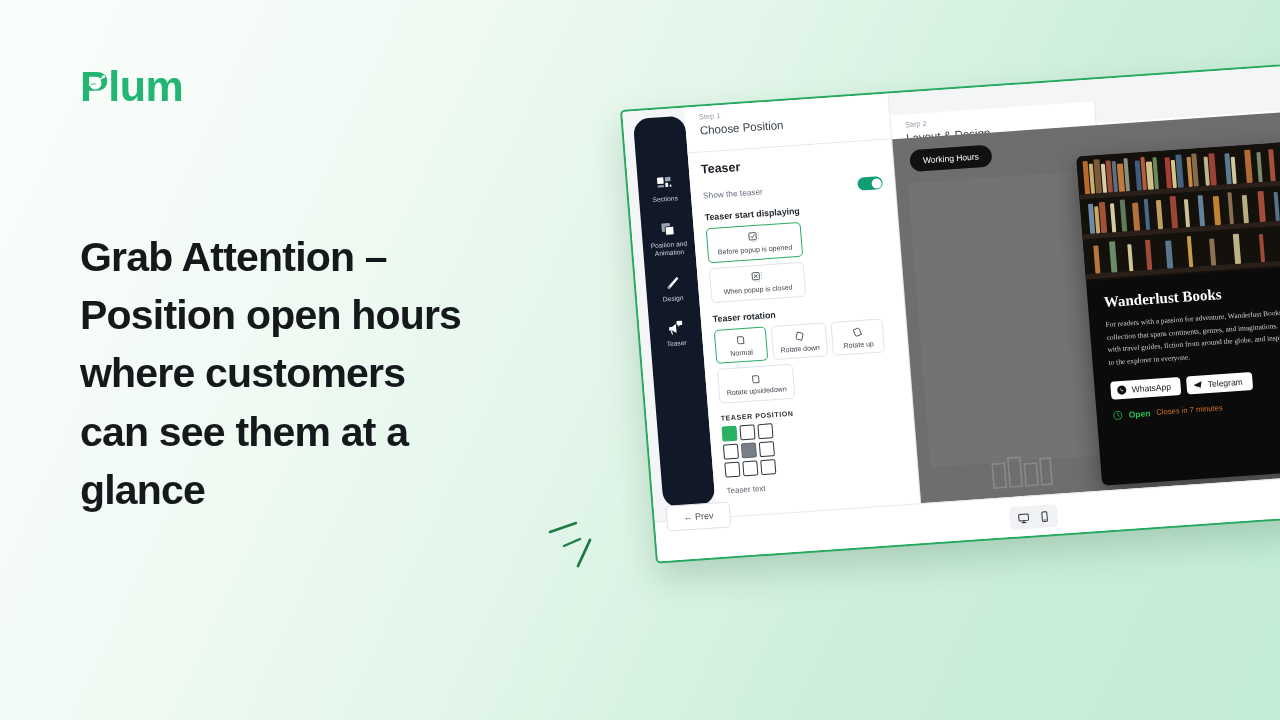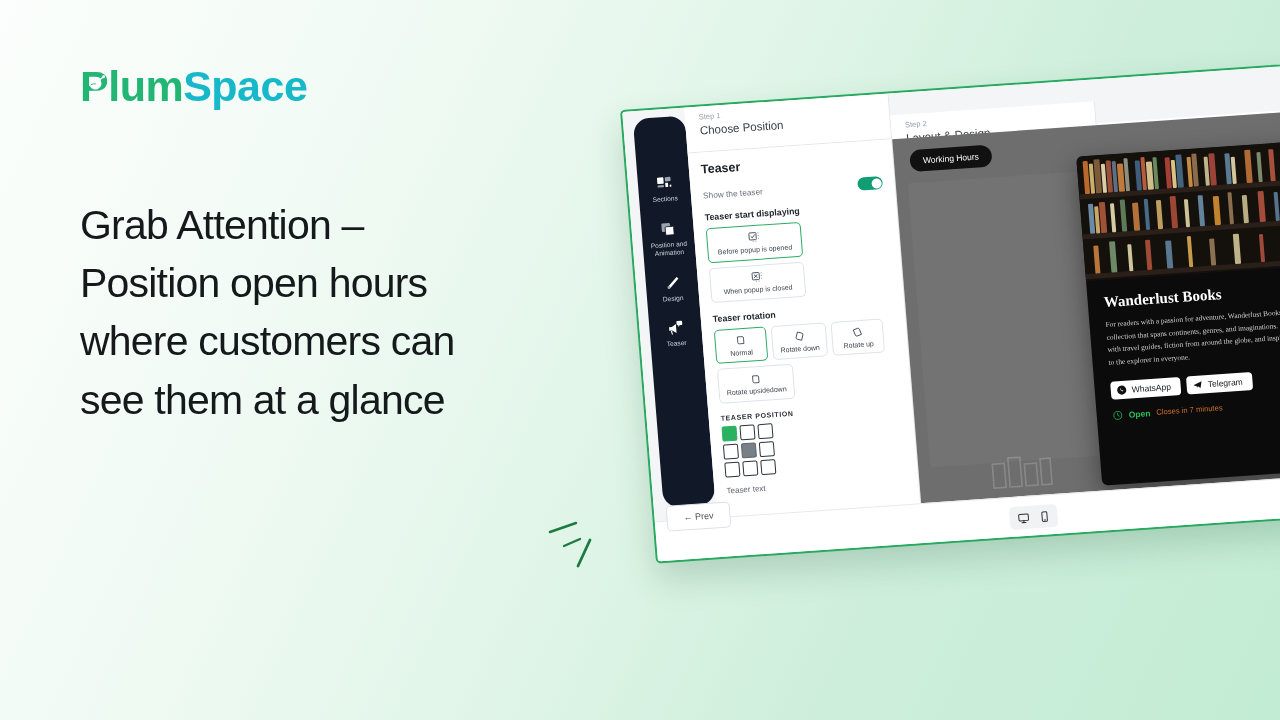--- a/index.html
+++ b/index.html
@@ -16,24 +16,24 @@
   
   .left-col { position: absolute; left: 80px; top: 62px; width: 470px; }
 
   .logo { display: flex; align-items: center; font-size: 43px; font-weight: 700; letter-spacing: -0.5px; }
   .logo .p-wrap { position: relative; display: inline-block; }
   .logo .plum { color: #22b573; }
   .logo .space { color: #17b8c9; }
   .logo .seed-icon { position: absolute; left: 7px; top: 12px; width: 19px; height: 19px; }
 
   .headline {
-    margin-top: 85px;
+    margin-top: 117px;
     font-size: 41px;
     line-height: 1.42;
-    font-weight: 400;
+    font-weight: 700;
     color: #15191c;
     letter-spacing: -0.8px;
     max-width: 400px;
   }
 
   
   .mock-stage {
     position: absolute;
     left: 620px; top: 110px;
     width: 760px; height: 470px;
@@ -156,21 +156,20 @@
   <div class="logo">
     <span class="p-wrap">
       <span class="plum">Plum</span>
       <svg class="seed-icon" viewBox="0 0 24 24">
         <ellipse cx="11" cy="13" rx="7.5" ry="6.5" fill="#ffffff" transform="rotate(-25 11 13)"></ellipse>
         <path d="M10 16 C12 10, 17 6, 22 3" stroke="#ffffff" stroke-width="1.6" fill="none" stroke-linecap="round"></path>
         <circle cx="21" cy="3.5" r="1.8" fill="#ffffff"></circle>
         <path d="M4.5 14 C7 12.5, 9 12, 11.5 12.8" stroke="#22b573" stroke-width="1.1" fill="none"></path>
       </svg>
     </span>
-    <span class="space">Space</span>
   </div>
 
   <h1 class="headline">Grab Attention – Position open hours where customers can see them at a glance</h1>
 </div>
 
 <svg class="lines" viewBox="0 0 70 70">
   <path d="M2 22 L28 13" stroke="#1e7a42" stroke-width="2.4" stroke-linecap="round"></path>
   <path d="M16 36 L32 29" stroke="#1e7a42" stroke-width="2.4" stroke-linecap="round"></path>
   <path d="M30 56 L42 30" stroke="#1e7a42" stroke-width="2.8" stroke-linecap="round"></path>
 </svg>

